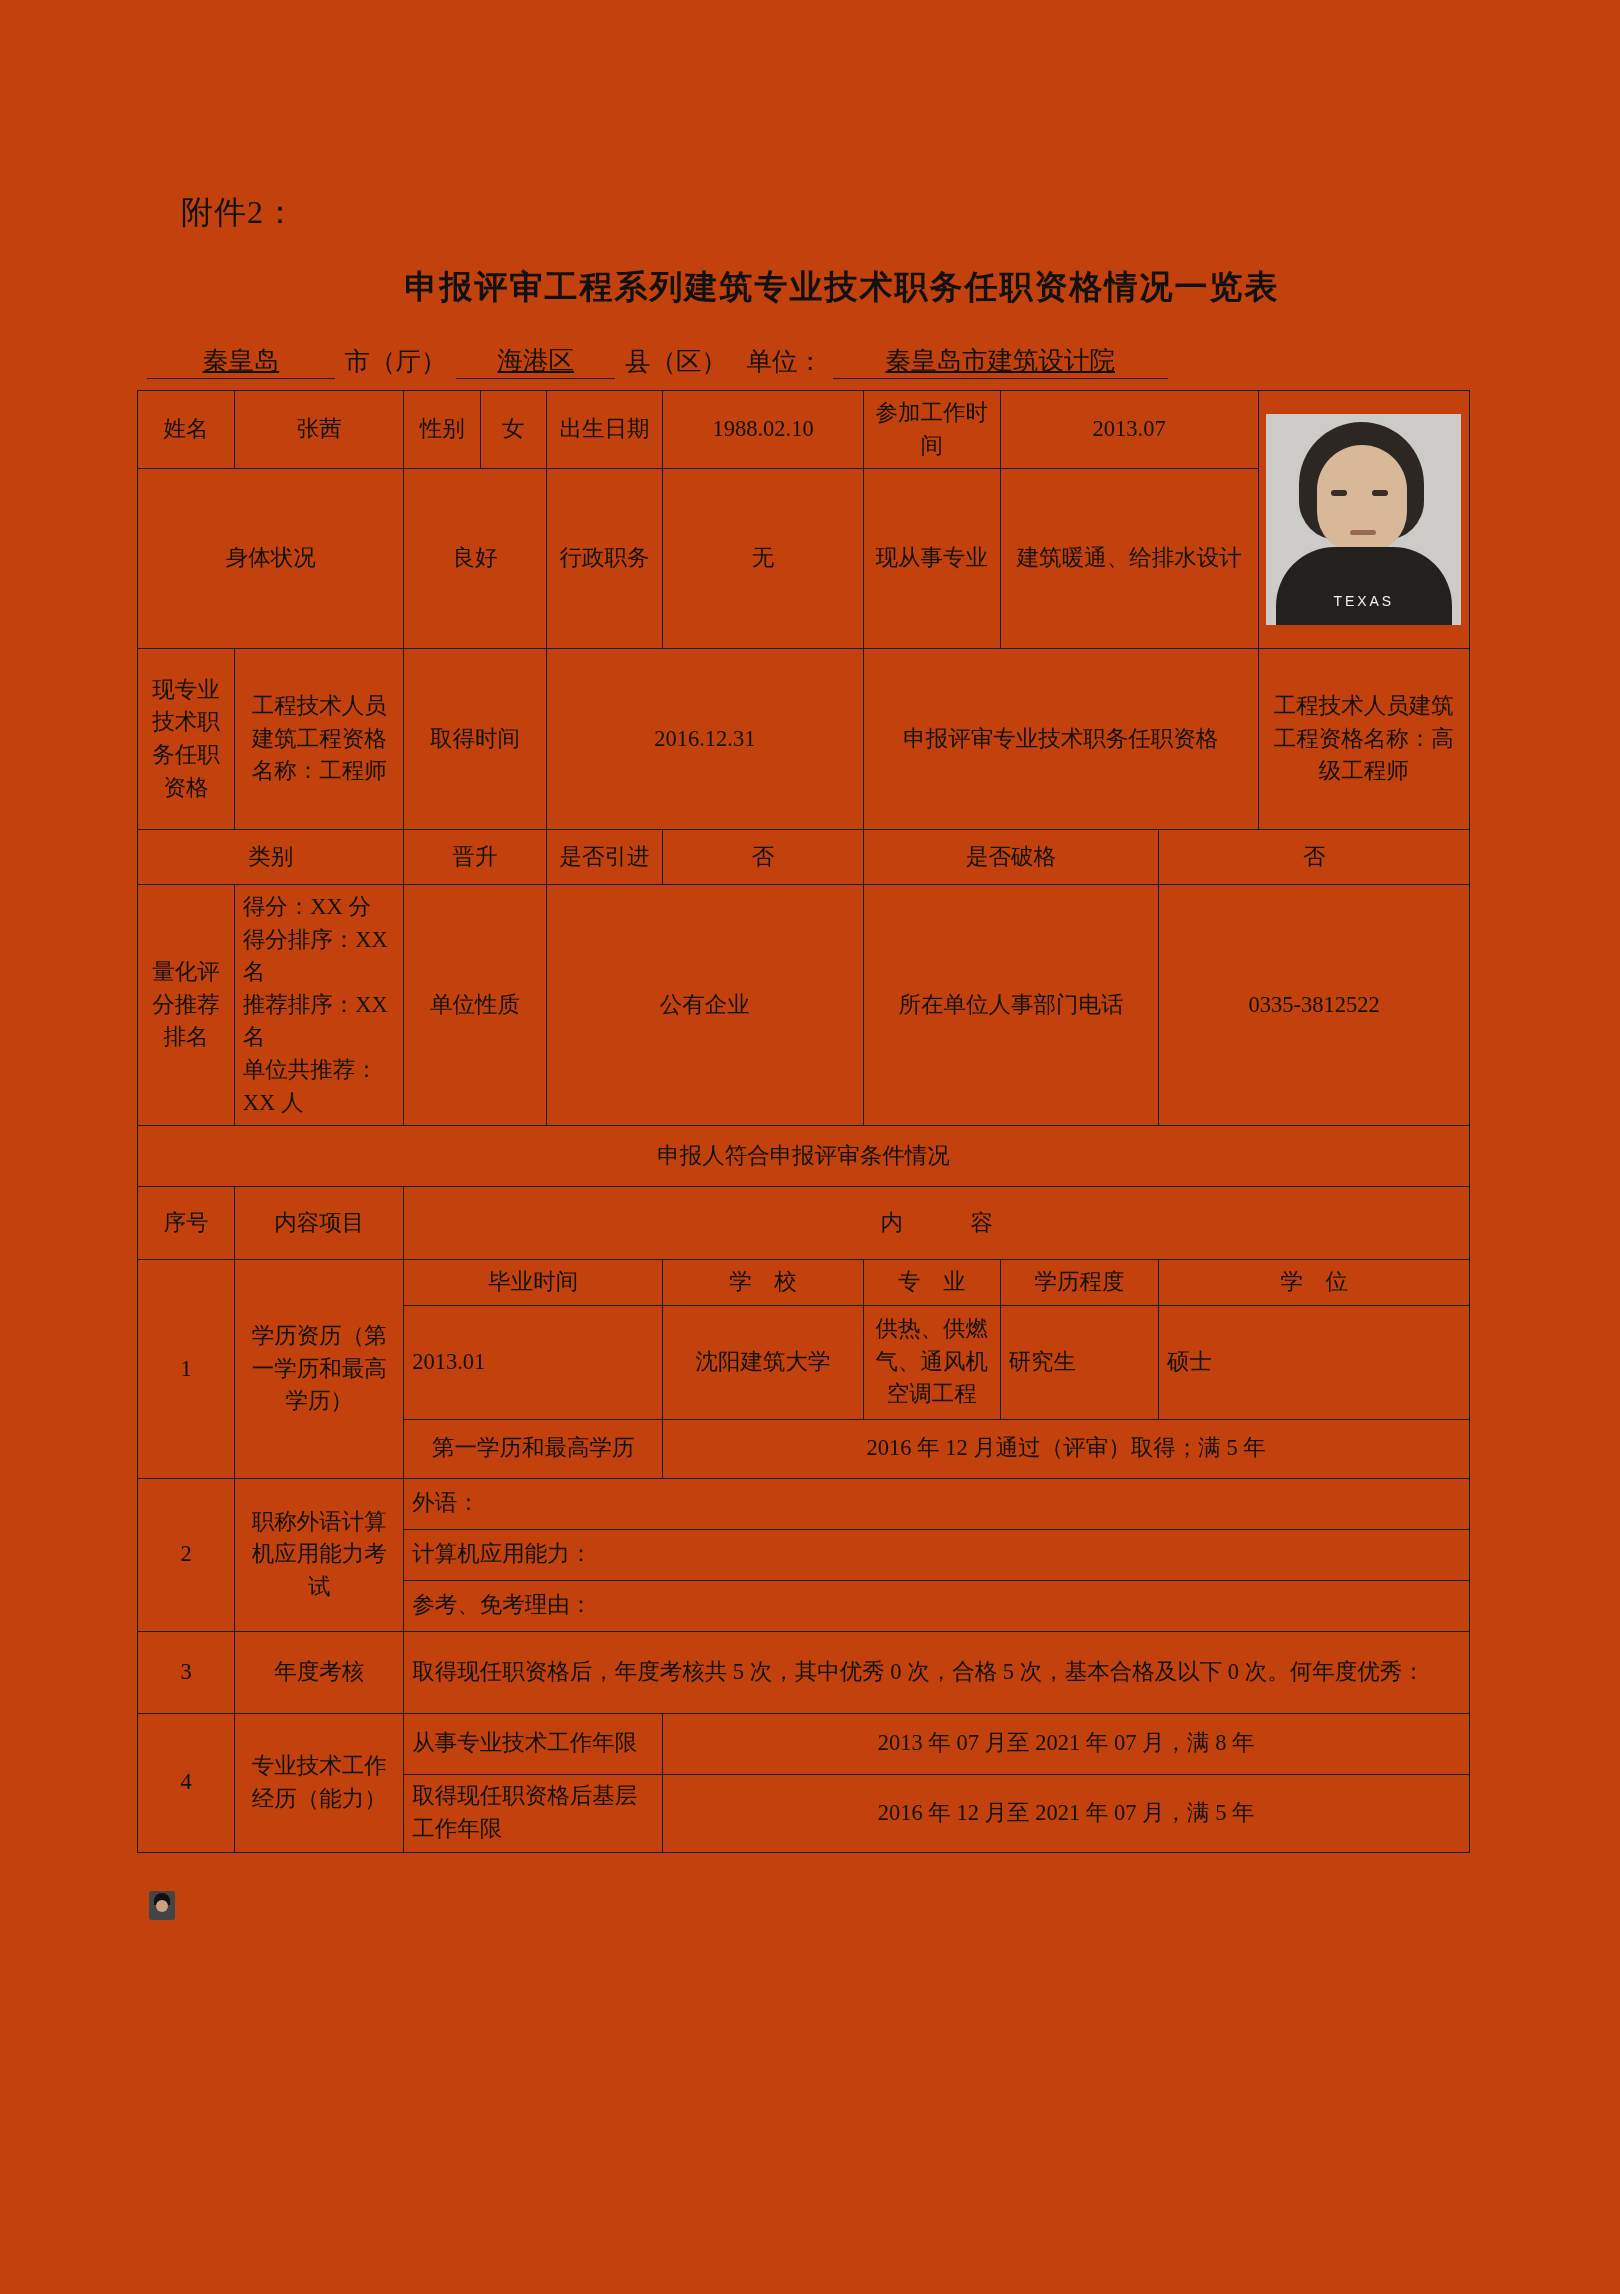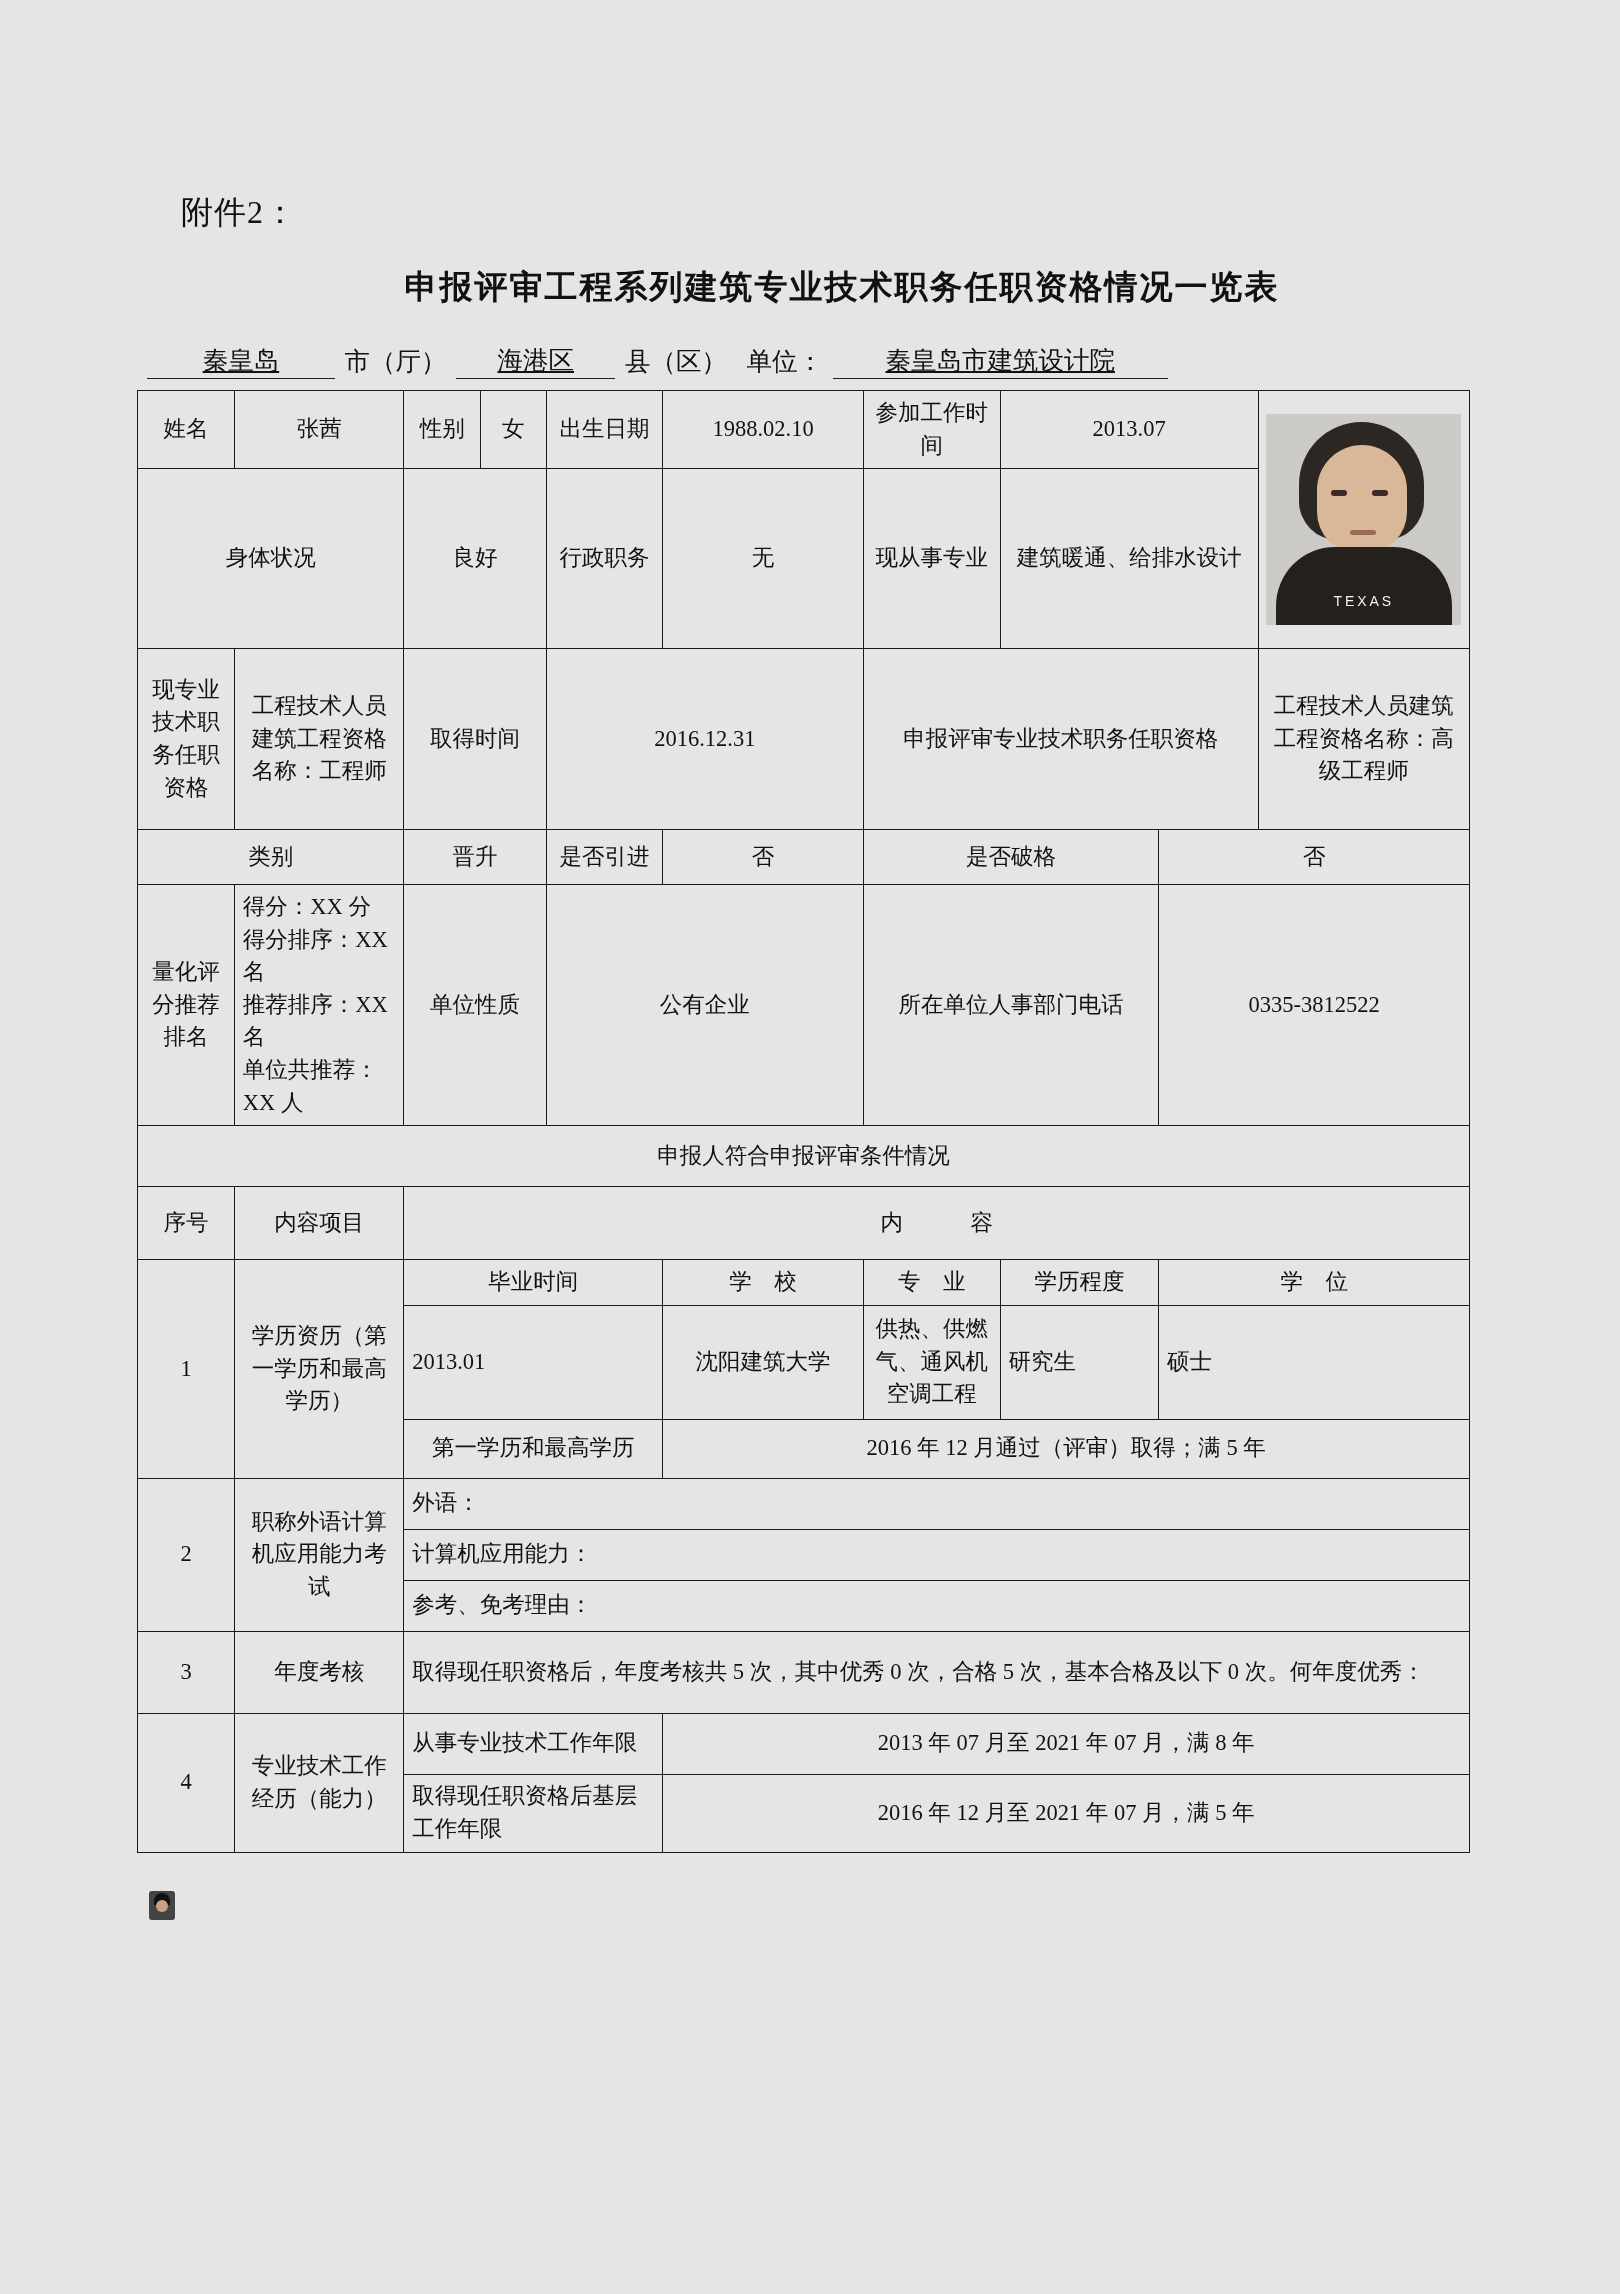--- a/index.html
+++ b/index.html
@@ -7,21 +7,21 @@
     width:1620px;height:2295px;
     background:#ffffff;
     font-family:"Liberation Serif","DejaVu Serif",serif;
     color:#111;
     position:relative;
     overflow:hidden;
   }
   .page{
     position:absolute;
     left:0;top:0;width:1620px;height:2295px;
-    background:#e5e5e5;
+    background:#c2410c;
   }
   .attach{
     position:absolute;left:181px;top:191px;
     font-size:32px;letter-spacing:1px;
   }
   .doc-title{
     position:absolute;left:0;top:265px;width:1620px;
     text-align:center;font-size:33px;font-weight:bold;letter-spacing:2px;padding-left:32px;
   }
   .region-line{

